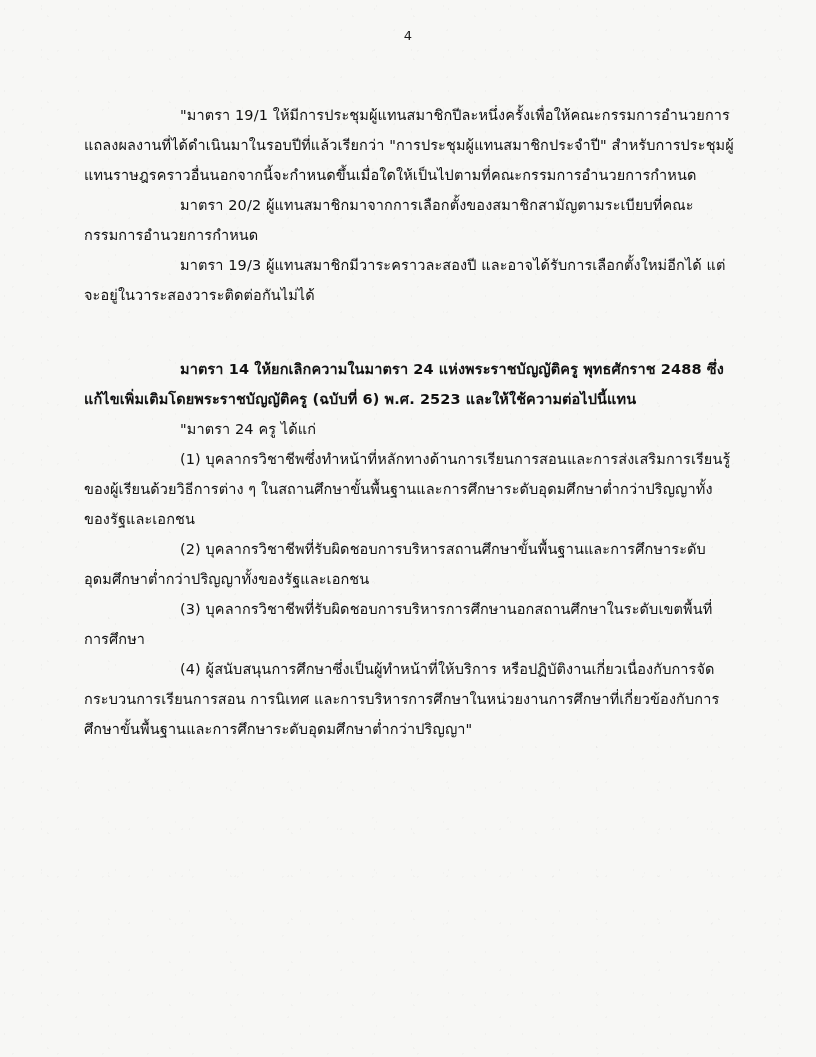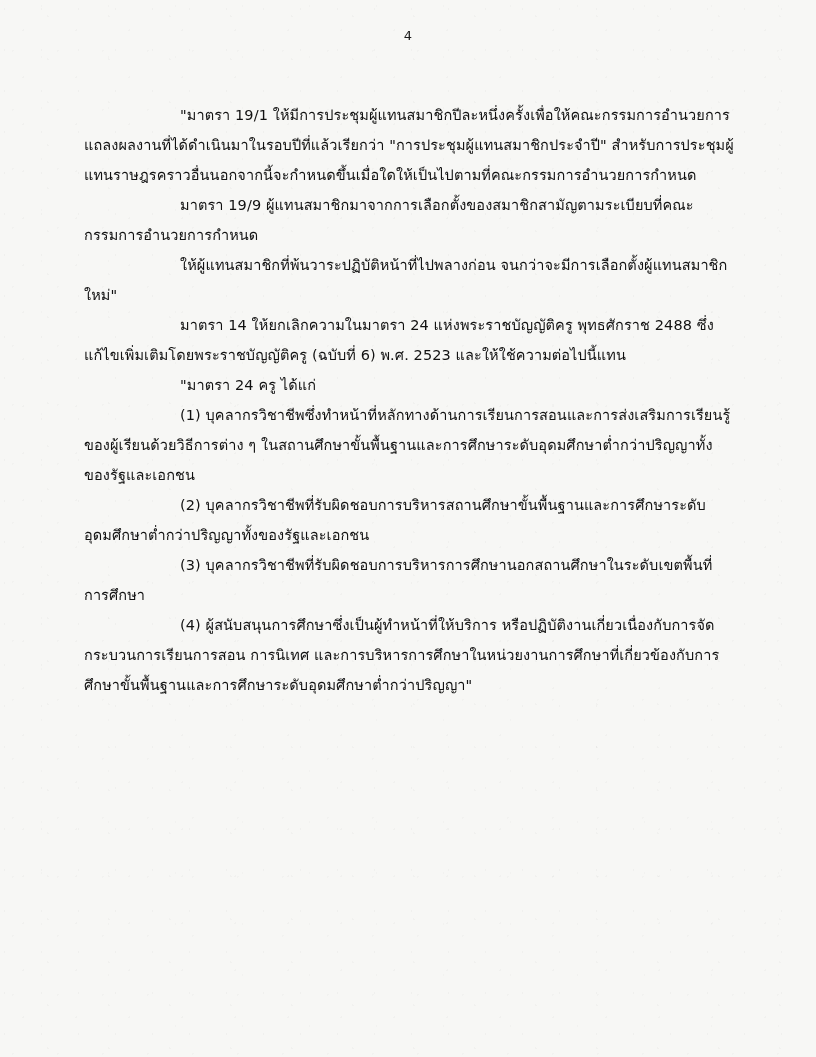--- a/index.html
+++ b/index.html
@@ -52,34 +52,36 @@
     line-height: 30px;
     color: #111111;
     text-align: left;
     margin: 0;
     letter-spacing: 0.1px;
   }
   .indent {
     text-indent: 96px;
   }
   .gap-lg {
+    margin-top: 44px;
+    font-weight: bold;
   }
 </style>
 </head>
 <body>
 
 <div class="page">
   <div class="grain"></div>
 
   <div class="page-number">4</div>
 
   <div class="content">
     <p class="para indent">"มาตรา 19/1  ให้มีการประชุมผู้แทนสมาชิกปีละหนึ่งครั้งเพื่อให้คณะกรรมการอำนวยการแถลงผลงานที่ได้ดำเนินมาในรอบปีที่แล้วเรียกว่า  "การประชุมผู้แทนสมาชิกประจำปี"  สำหรับการประชุมผู้แทนราษฎรคราวอื่นนอกจากนี้จะกำหนดขึ้นเมื่อใดให้เป็นไปตามที่คณะกรรมการอำนวยการกำหนด</p>
-    <p class="para indent">มาตรา 19/9  ผู้แทนสมาชิกมาจากการเลือกตั้งของสมาชิกสามัญตามระเบียบที่คณะกรรมการอำนวยการกำหนด</p>
-    <p class="para indent">ให้ผู้แทนสมาชิกที่พ้นวาระปฏิบัติหน้าที่ไปพลางก่อน  จนกว่าจะมีการเลือกตั้งผู้แทนสมาชิกใหม่"</p>
+    <p class="para indent">มาตรา 20/2  ผู้แทนสมาชิกมาจากการเลือกตั้งของสมาชิกสามัญตามระเบียบที่คณะกรรมการอำนวยการกำหนด</p>
+    <p class="para indent">มาตรา 19/3  ผู้แทนสมาชิกมีวาระคราวละสองปี  และอาจได้รับการเลือกตั้งใหม่อีกได้  แต่จะอยู่ในวาระสองวาระติดต่อกันไม่ได้</p>
     <p class="para indent gap-lg">มาตรา 14  ให้ยกเลิกความในมาตรา 24 แห่งพระราชบัญญัติครู  พุทธศักราช 2488  ซึ่งแก้ไขเพิ่มเติมโดยพระราชบัญญัติครู  (ฉบับที่  6)  พ.ศ.  2523  และให้ใช้ความต่อไปนี้แทน</p>
     <p class="para indent">"มาตรา 24  ครู  ได้แก่</p>
     <p class="para indent">(1)  บุคลากรวิชาชีพซึ่งทำหน้าที่หลักทางด้านการเรียนการสอนและการส่งเสริมการเรียนรู้ของผู้เรียนด้วยวิธีการต่าง ๆ ในสถานศึกษาขั้นพื้นฐานและการศึกษาระดับอุดมศึกษาต่ำกว่าปริญญาทั้งของรัฐและเอกชน</p>
     <p class="para indent">(2)  บุคลากรวิชาชีพที่รับผิดชอบการบริหารสถานศึกษาขั้นพื้นฐานและการศึกษาระดับอุดมศึกษาต่ำกว่าปริญญาทั้งของรัฐและเอกชน</p>
     <p class="para indent">(3)  บุคลากรวิชาชีพที่รับผิดชอบการบริหารการศึกษานอกสถานศึกษาในระดับเขตพื้นที่การศึกษา</p>
     <p class="para indent">(4)  ผู้สนับสนุนการศึกษาซึ่งเป็นผู้ทำหน้าที่ให้บริการ  หรือปฏิบัติงานเกี่ยวเนื่องกับการจัดกระบวนการเรียนการสอน  การนิเทศ  และการบริหารการศึกษาในหน่วยงานการศึกษาที่เกี่ยวข้องกับการศึกษาขั้นพื้นฐานและการศึกษาระดับอุดมศึกษาต่ำกว่าปริญญา"</p>
   </div>
 </div>
 
 </body></html>

